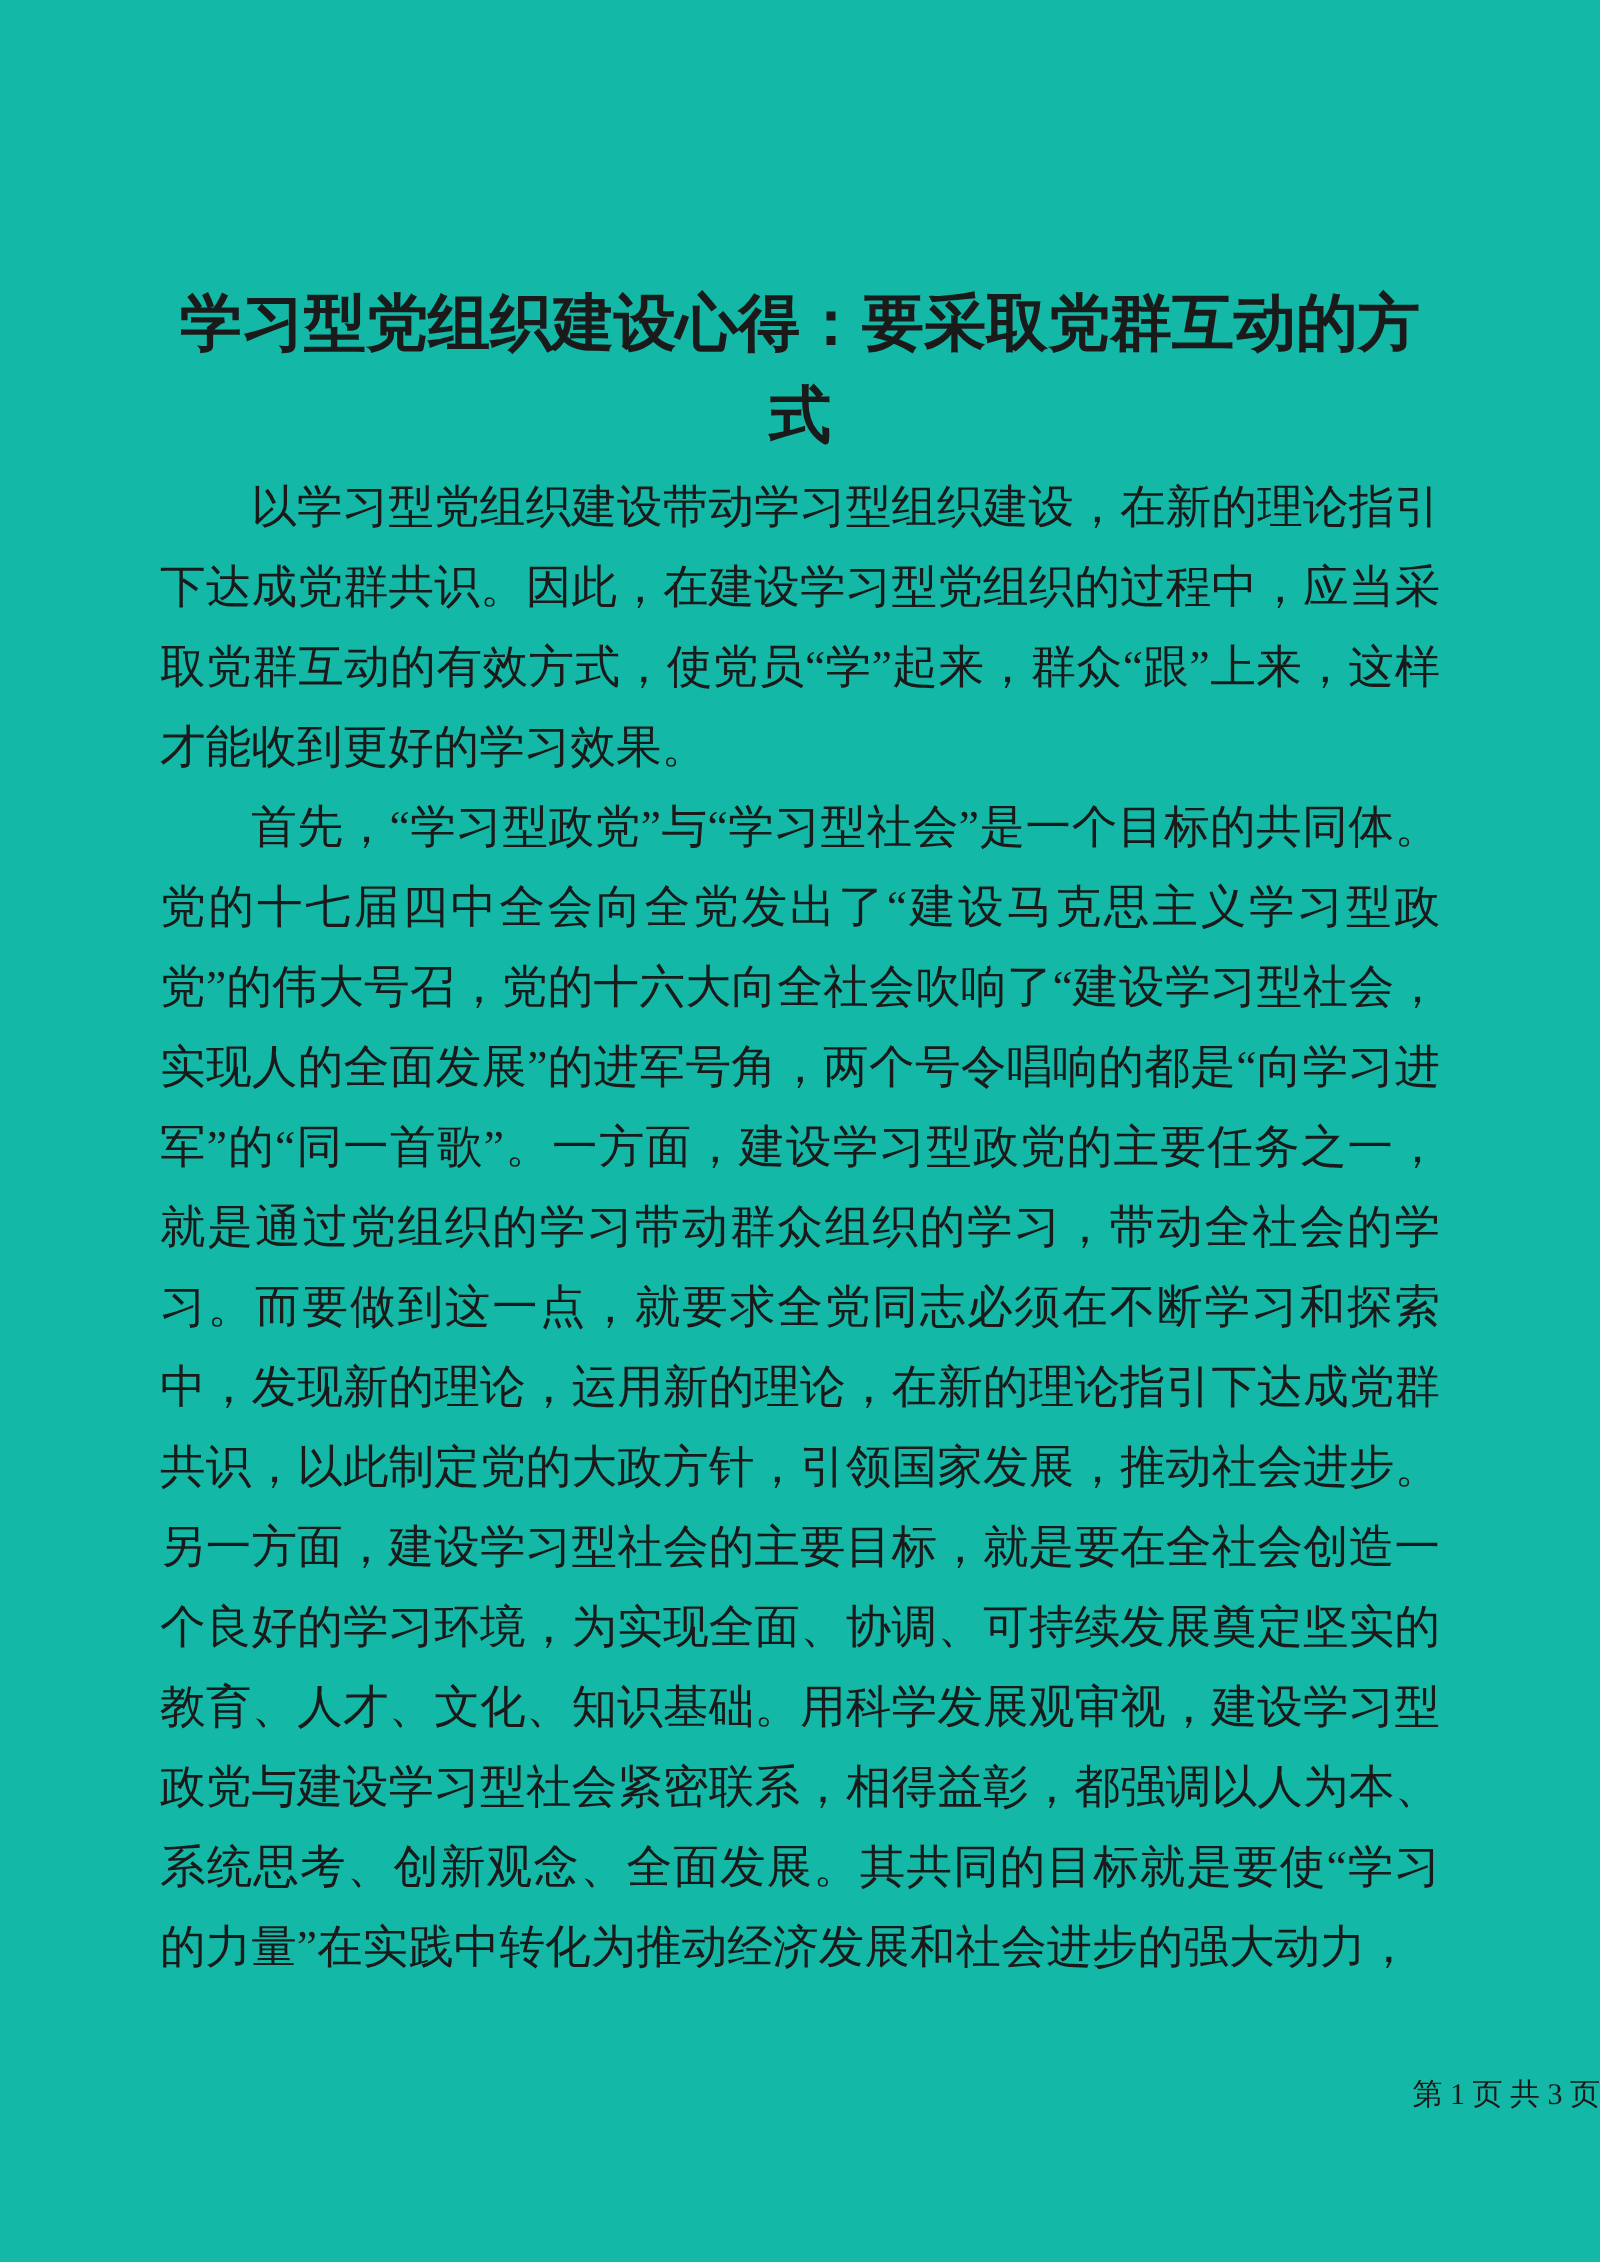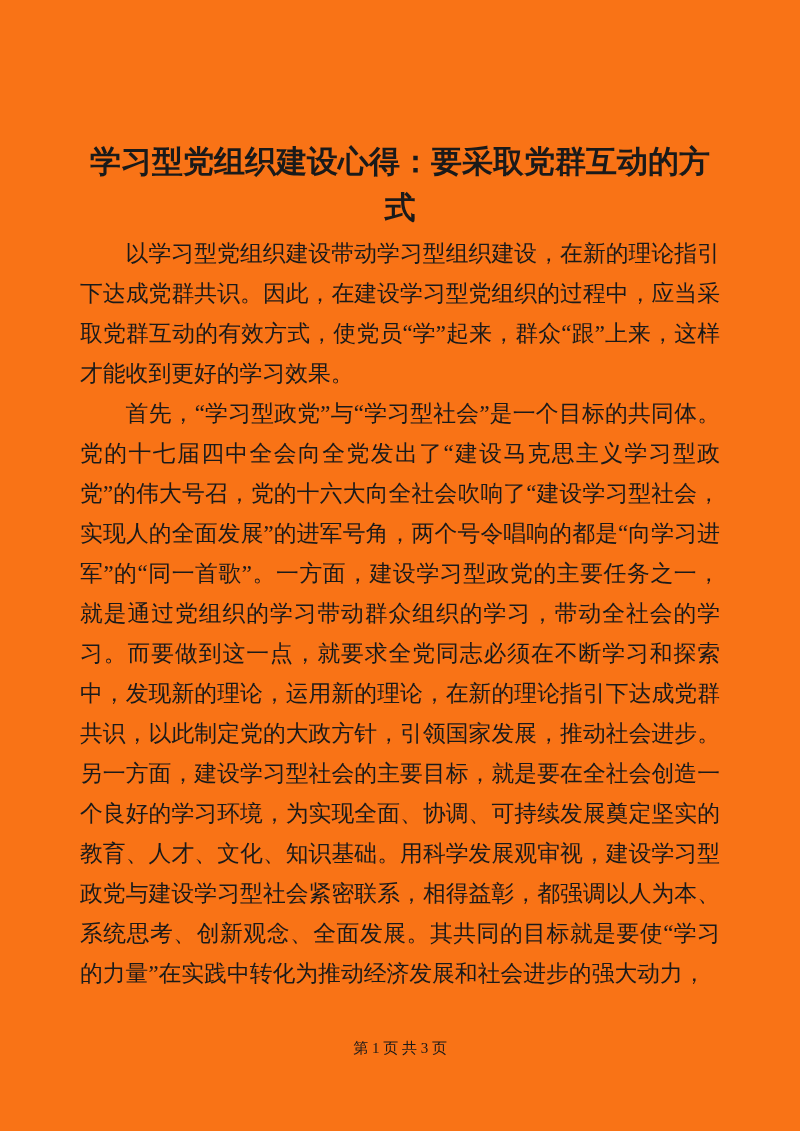--- a/index.html
+++ b/index.html
@@ -4,21 +4,21 @@
 <style>
   html, body {
     margin: 0;
     padding: 0;
     background: #ffffff;
   }
   .page {
     position: relative;
     width: 800px;
     height: 1131px;
-    background: #f97316;
+    background: #14b8a6;
     color: #1a1a1a;
     font-family: "Liberation Serif", serif;
     overflow: hidden;
   }
   .content {
     position: absolute;
     left: 80px;
     top: 139px;
     width: 640px;
   }
@@ -35,21 +35,21 @@
     line-height: 40px;
     text-align: justify;
     text-indent: 2em;
     word-break: break-all;
   }
   .footer {
     position: absolute;
     left: 0;
     top: 1038px;
     width: 100%;
-    text-align: center;
+    text-align: right;
     font-size: 15px;
     line-height: 20px;
     color: #1a1a1a;
   }
 </style>
 </head>
 <body>
 
 <div class="page">
   <div class="content">

